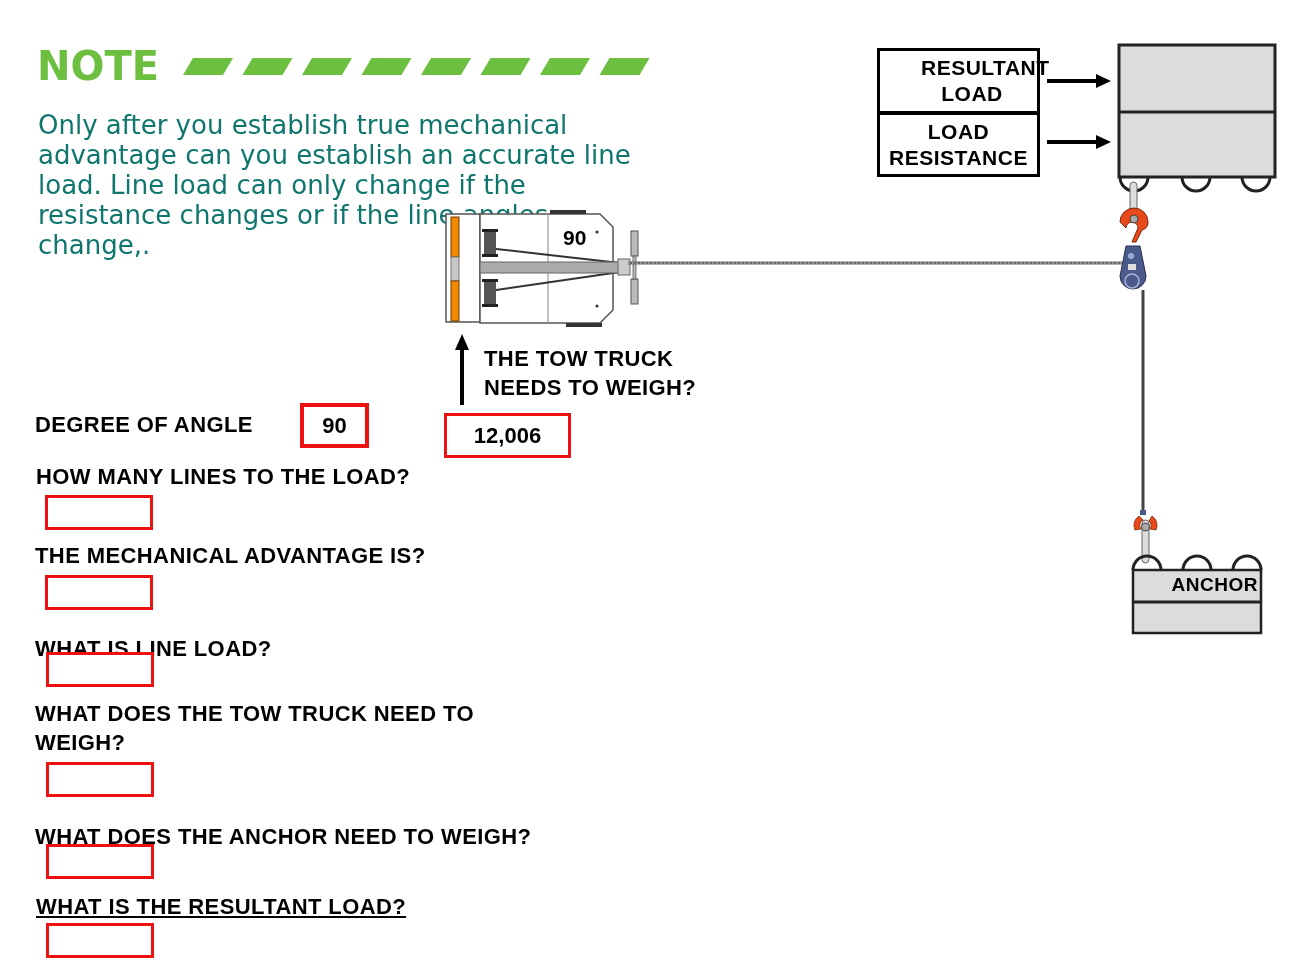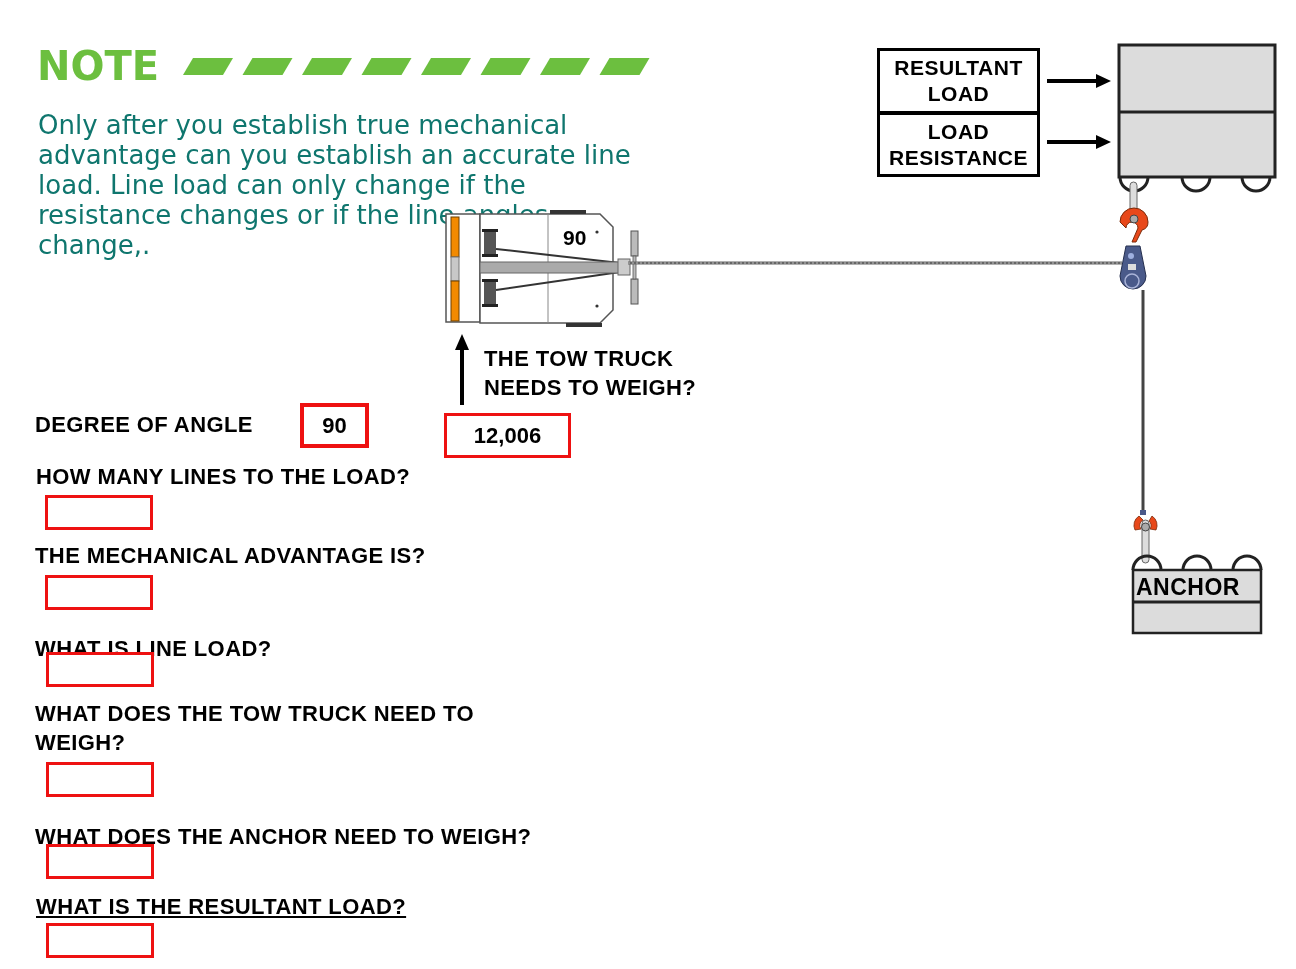--- a/index.html
+++ b/index.html
@@ -8,21 +8,21 @@
 
   .note-title { left: 37px; top: 42px; font-family: "DejaVu Sans", sans-serif; font-weight: bold; font-size: 40px; color: #6cbf3f; letter-spacing: 0px; line-height: 48px; }
   .stripes { left: 183px; top: 58px; width: 470px; height: 18px; }
   .note-text { left: 38px; top: 110px; width: 600px; font-family: "DejaVu Sans", sans-serif; font-size: 26px; line-height: 30px; color: #0f766e; }
 
   .q-label { font-weight: bold; font-size: 22px; letter-spacing: 0.4px; line-height: 29px; white-space: nowrap; }
   .ans-box { border: 3px solid #ee1111; box-sizing: border-box; background: #fff; display: flex; align-items: center; justify-content: center; font-weight: bold; font-size: 22px; }
 
   .side-box { border: 3px solid #000; box-sizing: border-box; background: #fff; font-weight: bold; font-size: 21px; text-align: center; line-height: 26px; letter-spacing: 0.5px; display: flex; flex-direction: column; justify-content: center; }
 
-  .anchor-label { font-weight: bold; font-size: 23px; letter-spacing: 0.5px; text-align: left; }
+  .anchor-label { font-weight: bold; font-size: 19px; letter-spacing: 0.5px; text-align: right; }
   .truck-angle { font-weight: bold; font-size: 21px; }
 </style>
 </head>
 <body>
 
 <div class="abs note-title">NOTE</div>
 <svg class="abs stripes" viewBox="0 0 470 18">
   <g id="stripe-group" fill="#6cbf3f">
       <polygon points="10,0 50,0 40,17 0,17"></polygon>
       <polygon points="69.5,0 109.5,0 99.5,17 59.5,17"></polygon>
@@ -116,21 +116,21 @@
     <polygon points="1096,135 1111,142 1096,149" fill="#000"></polygon>
   </g>
   <g>
     <line x1="462" y1="348" x2="462" y2="405" stroke="#000" stroke-width="4"></line>
     <polygon points="455,350 462,334 469,350" fill="#000"></polygon>
   </g>
 </svg>
 
 <div class="abs truck-angle" style="left:563px;top:226px;">90</div>
 
-<div class="abs side-box" style="left:877px;top:48px;width:163px;height:66px;">
+<div class="abs side-box" style="left:877px;top:48px;width:163px;height:66px;padding-left:27px;">
   <span style="display:block;padding:0 14px;">RESULTANT LOAD</span>
 </div>
 <div class="abs side-box" style="left:877px;top:112px;width:163px;height:65px;">
   <span style="display:block;padding:0 4px;">LOAD RESISTANCE</span>
 </div>
 
 <div class="abs anchor-label" style="left:1136px;top:574px;width:122px;">ANCHOR</div>
 
 <div class="abs q-label" style="left:484px;top:344px;white-space:normal;width:240px;">THE TOW TRUCK NEEDS TO WEIGH?</div>
 <div class="abs ans-box" style="left:444px;top:413px;width:127px;height:45px;text-align:center;">12,006</div>

